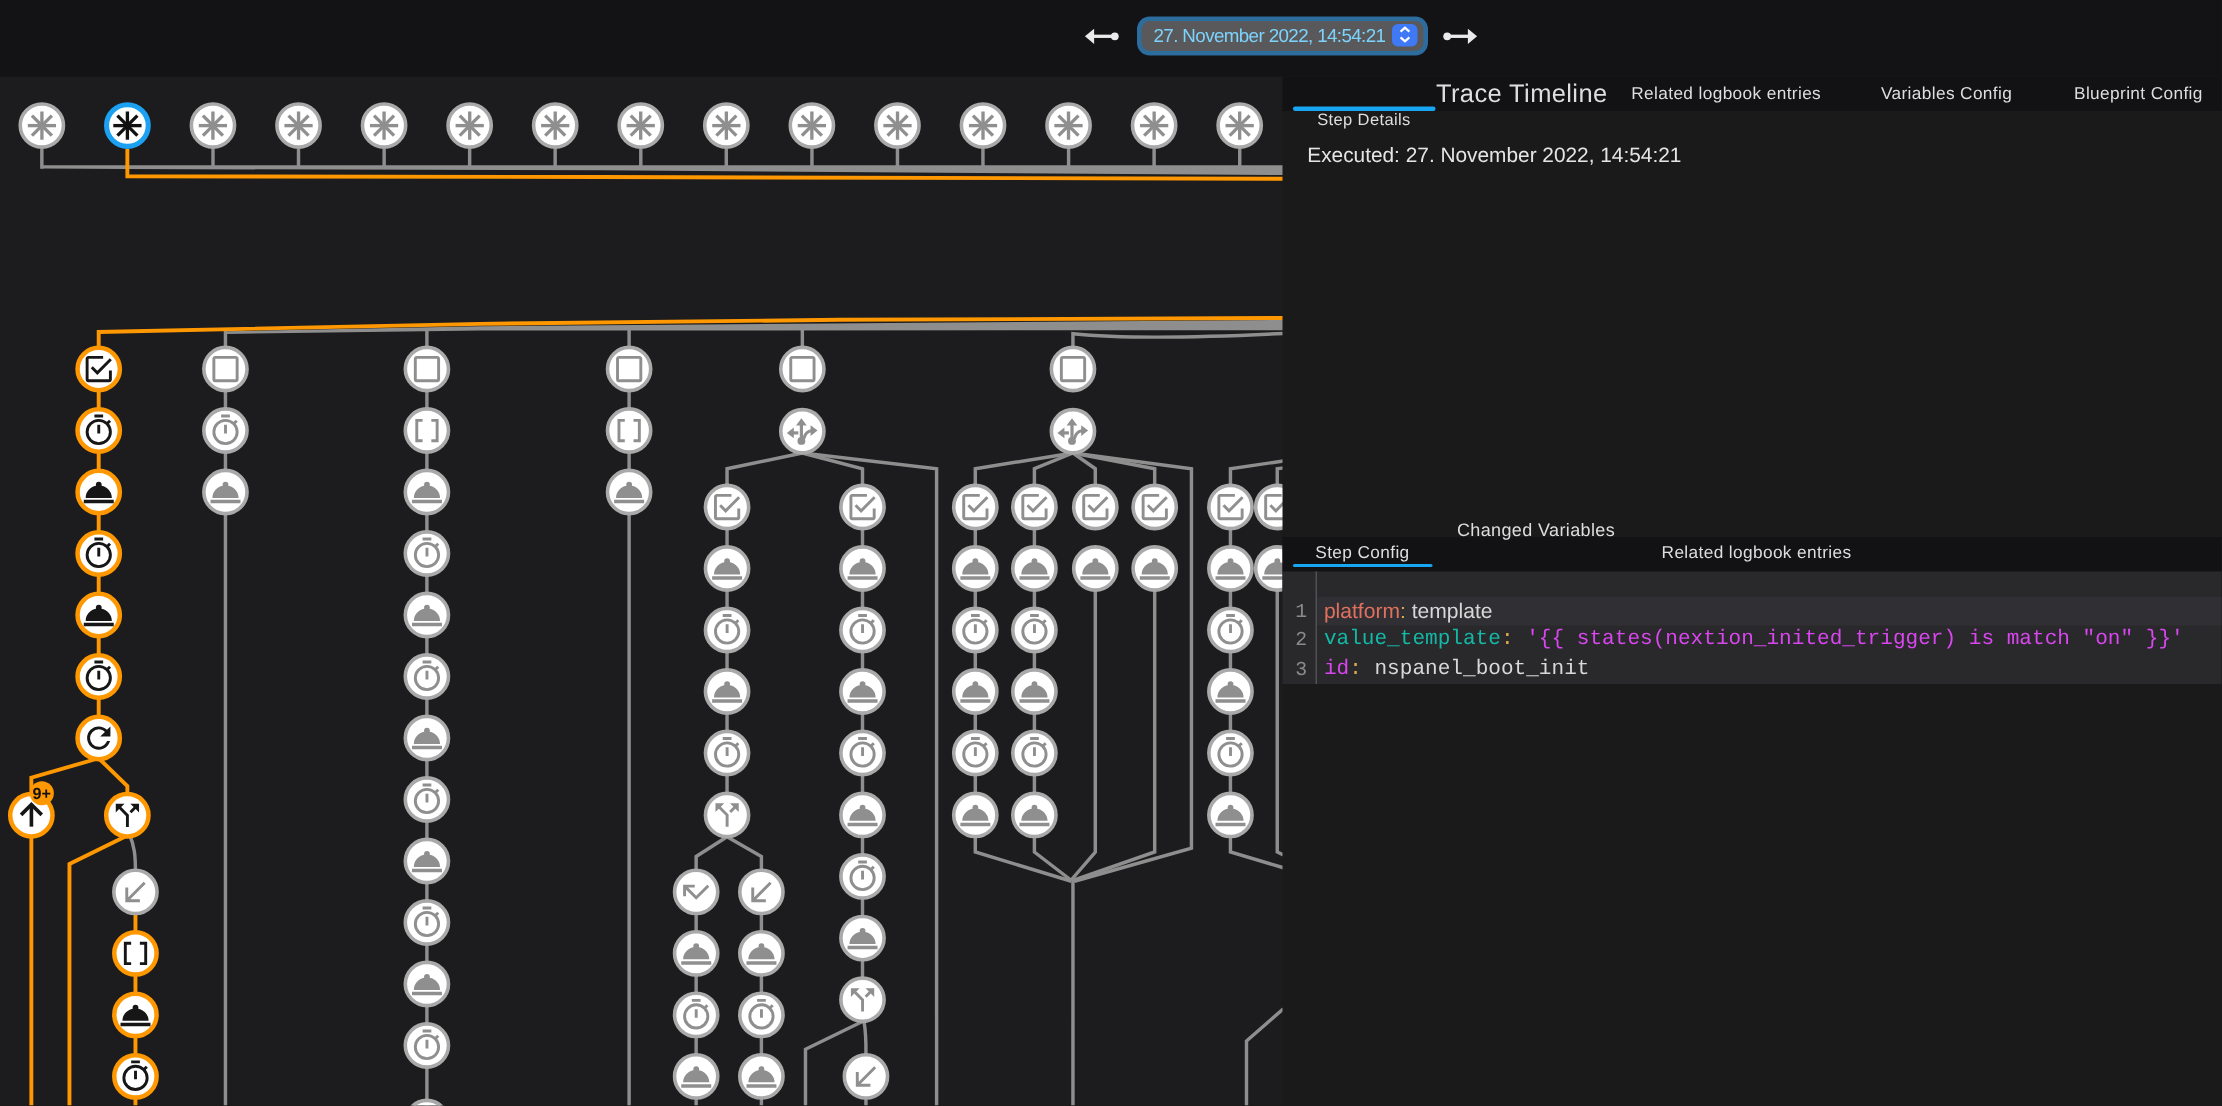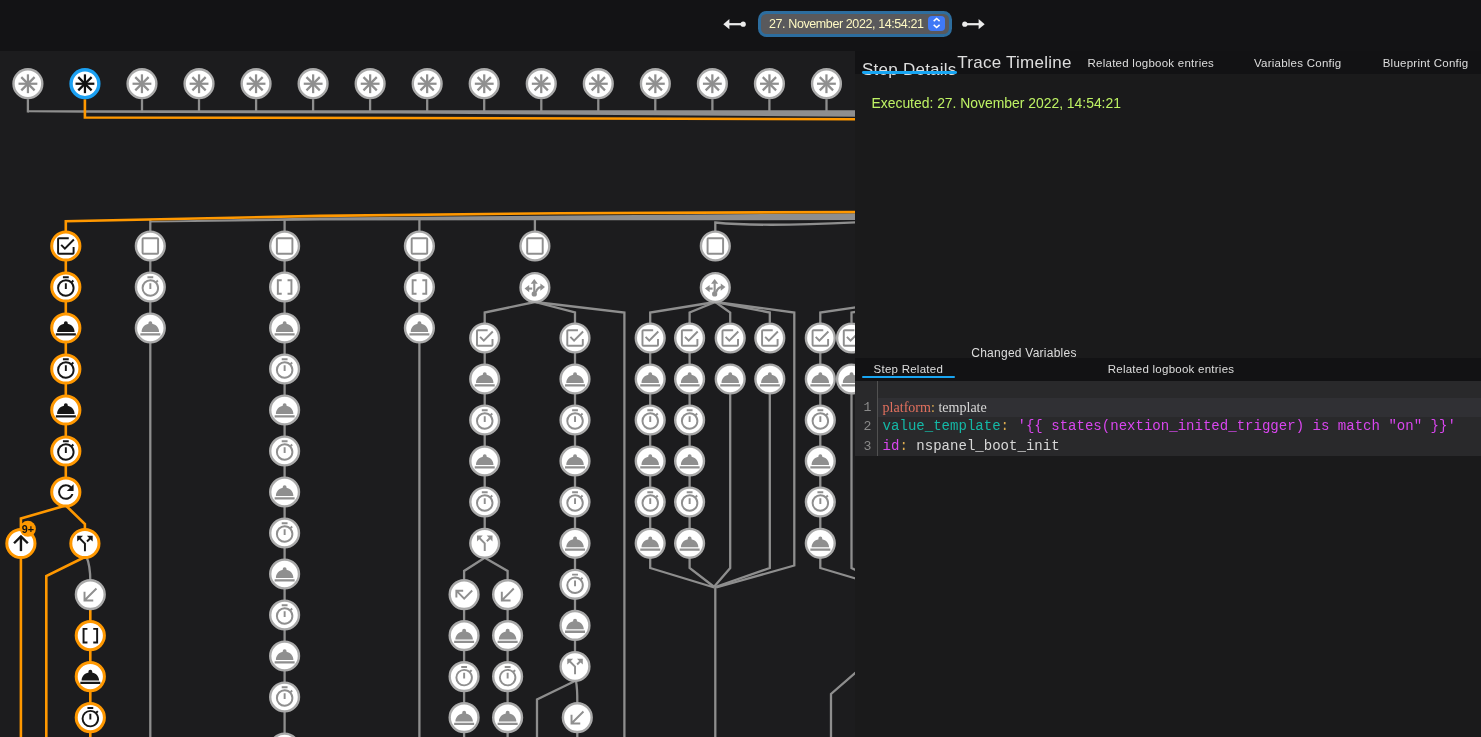--- a/index.html
+++ b/index.html
@@ -301,41 +301,41 @@
 <polygon points="0.3,8.2 6.4,3.1 6.4,13.3"></polygon>
     <rect x="5.5" y="7.1" width="14" height="2.2"></rect>
     <circle cx="20.2" cy="8.2" r="2.6"></circle>
   </svg>
 <svg width="25" height="17" viewBox="0 0 25 17" style="position:absolute;left:959.8px;top:15.8px" fill="#ebebeb">
 <polygon points="24.7,8.2 18.6,3.1 18.6,13.3"></polygon>
     <rect x="5.5" y="7.1" width="14" height="2.2"></rect>
     <circle cx="4.8" cy="8.2" r="2.6"></circle>
   </svg>
 <div style="position:absolute;left:760.5px;top:13.8px;width:188.9px;height:19.8px;background:#59595c;border-radius:5.5px;box-shadow:0 0 0 3px #2d6d9e;">
-<div style="position:absolute;left:8.5px;top:0;height:19.8px;line-height:20px;font-size:12.5px;letter-spacing:-0.4px;color:#fef9c3;white-space:nowrap">27. November 2022, 14:54:21</div>
+<div style="position:absolute;left:8.5px;top:0;height:19.8px;line-height:20px;font-size:12.5px;letter-spacing:-0.4px;color:#7dd3fc;white-space:nowrap">27. November 2022, 14:54:21</div>
 <div style="position:absolute;right:4.3px;top:2.7px;width:17.3px;height:14.2px;background:#3f79f6;border-radius:4px">
 <svg width="17.3" height="14.2" viewBox="0 0 17.3 14.2" fill="none" stroke="#ffffff" stroke-width="1.5">
 <path d="M5.7,5.1 L8.65,2.5 L11.6,5.1"></path>
         <path d="M5.7,8.9 L8.65,11.5 L11.6,8.9"></path>
       </svg></div>
   </div>
 <div style="position:absolute;left:855.4px;top:51px;width:625.6px;height:686px;background:#1a1a1b"></div>
 <div style="position:absolute;left:855.4px;top:51px;width:625.6px;height:22.6px;background:#121214"></div>
-<div style="position:absolute;left:909.3px;top:70px;transform:translate(-50%,-50%);font-size:17px;color:#dedede;white-space:nowrap;letter-spacing:0.25px">Step Details</div>
+<div style="position:absolute;left:909.3px;top:80px;transform:translate(-50%,-50%);font-size:11px;color:#dedede;white-space:nowrap;letter-spacing:0.25px">Step Details</div>
 <div style="position:absolute;left:1014.5px;top:63.4px;transform:translate(-50%,-50%);font-size:17px;color:#dedede;white-space:nowrap;letter-spacing:0.25px">Trace Timeline</div>
 <div style="position:absolute;left:1150.8px;top:63.4px;transform:translate(-50%,-50%);font-size:11.5px;color:#dedede;white-space:nowrap;letter-spacing:0.25px">Related logbook entries</div>
 <div style="position:absolute;left:1297.7px;top:63.4px;transform:translate(-50%,-50%);font-size:11.5px;color:#dedede;white-space:nowrap;letter-spacing:0.25px">Variables Config</div>
 <div style="position:absolute;left:1425.6px;top:63.4px;transform:translate(-50%,-50%);font-size:11.5px;color:#dedede;white-space:nowrap;letter-spacing:0.25px">Blueprint Config</div>
 <div style="position:absolute;left:861.6px;top:71.4px;width:95.4px;height:2.7px;background:#18a5f2;border-radius:1.4px"></div>
-<div style="position:absolute;left:871.5px;top:94.6px;font-size:13.9px;color:#bef264;white-space:nowrap">Executed: 27. November 2022, 14:54:21</div>
+<div style="position:absolute;left:871.5px;top:94.6px;font-size:13.9px;color:#e5e5e5;white-space:nowrap">Executed: 27. November 2022, 14:54:21</div>
 <div style="position:absolute;left:855.4px;top:357.6px;width:625.6px;height:23px;background:#121214"></div>
-<div style="position:absolute;left:908.3px;top:368.9px;transform:translate(-50%,-50%);font-size:11.5px;color:#dedede;white-space:nowrap;letter-spacing:0.25px">Step Related</div>
+<div style="position:absolute;left:908.3px;top:368.9px;transform:translate(-50%,-50%);font-size:11.5px;color:#dedede;white-space:nowrap;letter-spacing:0.25px">Step Config</div>
 <div style="position:absolute;left:1024.0px;top:353px;transform:translate(-50%,-50%);font-size:12px;color:#dedede;white-space:nowrap;letter-spacing:0.25px">Changed Variables</div>
 <div style="position:absolute;left:1171.0px;top:368.9px;transform:translate(-50%,-50%);font-size:11.5px;color:#dedede;white-space:nowrap;letter-spacing:0.25px">Related logbook entries</div>
 <div style="position:absolute;left:861.9px;top:375.6px;width:93.5px;height:2.7px;background:#18a5f2;border-radius:1.4px"></div>
 <div style="position:absolute;left:855.4px;top:380.6px;width:625.6px;height:75.8px;background:#29292b"></div>
 <div style="position:absolute;left:877.9px;top:397.9px;width:603.1px;height:19.3px;background:#303034"></div>
 <div style="position:absolute;left:876.9px;top:380.6px;width:1px;height:75.8px;background:#515151"></div>
 <div style="position:absolute;left:855.4px;top:397.9px;width:16px;text-align:right;font-family:'Liberation Mono',monospace;font-size:14.05px;line-height:19.3px;white-space:pre;font-size:13.2px;color:#8a8a8a">1</div>
 <div style="position:absolute;left:855.4px;top:417.2px;width:16px;text-align:right;font-family:'Liberation Mono',monospace;font-size:14.05px;line-height:19.3px;white-space:pre;font-size:13.2px;color:#8a8a8a">2</div>
 <div style="position:absolute;left:855.4px;top:436.5px;width:16px;text-align:right;font-family:'Liberation Mono',monospace;font-size:14.05px;line-height:19.3px;white-space:pre;font-size:13.2px;color:#8a8a8a">3</div>
-<div style="position:absolute;left:882.6px;top:397.9px;font-family:Liberation Serif, serif;font-size:14.05px;line-height:19.3px;white-space:pre;color:#d8d8d8"><span style="color:#e2705e">platform</span><span style="color:#dcab4f">:</span> template</div>
+<div style="position:absolute;left:882.6px;top:397.9px;font-family:Liberation Sans, sans-serif;font-size:14.05px;line-height:19.3px;white-space:pre;color:#d8d8d8"><span style="color:#e2705e">platform</span><span style="color:#dcab4f">:</span> template</div>
 <div style="position:absolute;left:882.6px;top:417.2px;font-family:'Liberation Mono',monospace;font-size:14.05px;line-height:19.3px;white-space:pre;color:#d8d8d8"><span style="color:#14b8a6">value_template</span><span style="color:#dcab4f">:</span> <span style="color:#d946ef">'{{ states(nextion_inited_trigger) is match "on" }}'</span></div>
 <div style="position:absolute;left:882.6px;top:436.5px;font-family:'Liberation Mono',monospace;font-size:14.05px;line-height:19.3px;white-space:pre;color:#d8d8d8"><span style="color:#d946ef">id</span><span style="color:#dcab4f">:</span> nspanel_boot_init</div>
 </body></html>

